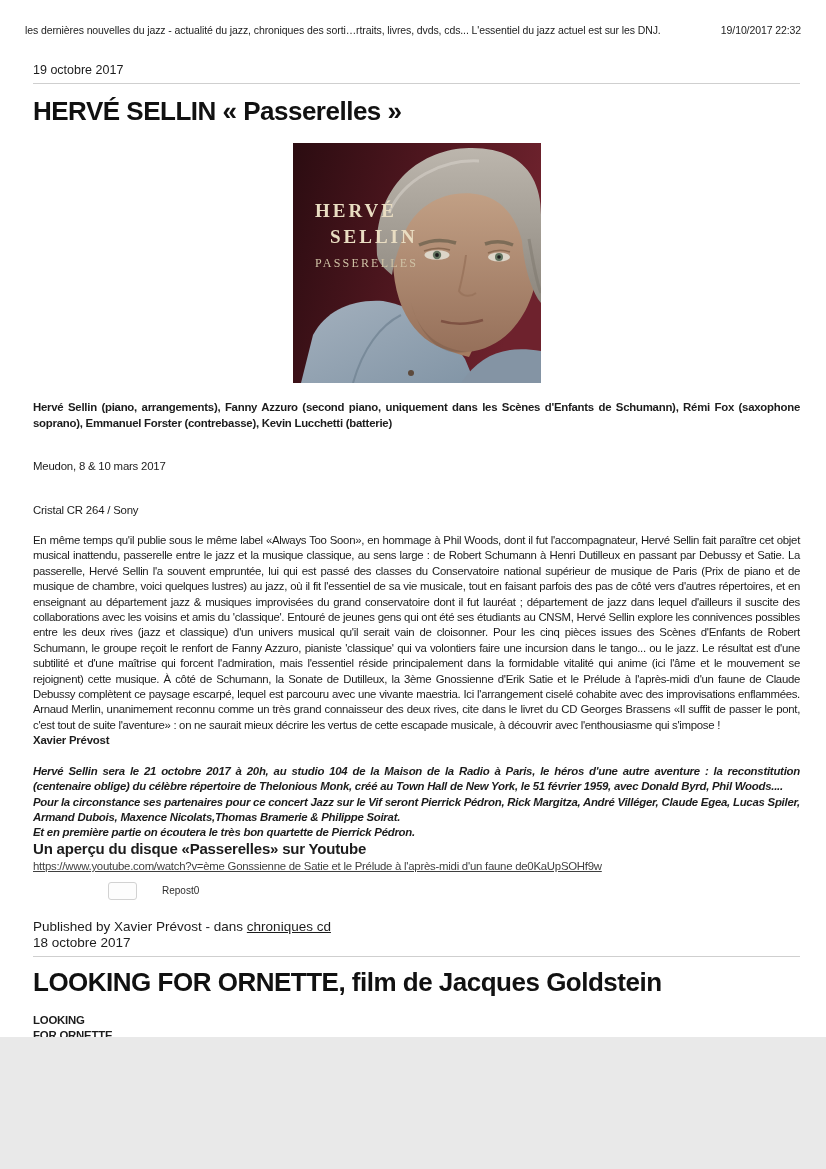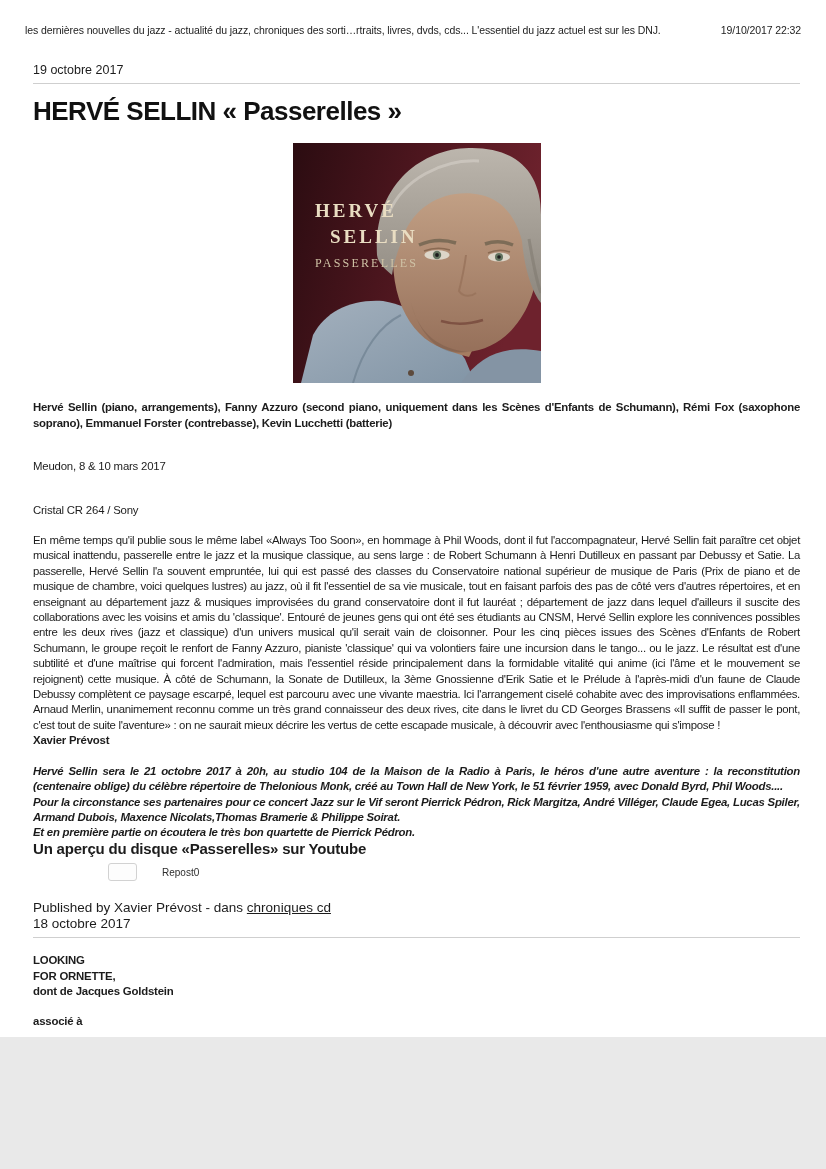--- a/index.html
+++ b/index.html
@@ -150,32 +150,34 @@
     <p class="body-text"><span>En même temps qu'il publie sous le même label «Always Too Soon», en hommage à Phil Woods, dont il fut l'accompagnateur, Hervé Sellin fait paraître cet objet musical inattendu, passerelle entre le jazz et la musique classique, au sens large : de Robert Schumann à Henri Dutilleux en passant par Debussy et Satie. La passerelle, Hervé Sellin l'a souvent empruntée, lui qui est passé des classes du Conservatoire national supérieur de musique de Paris (Prix de piano et de musique de chambre, voici quelques lustres) au jazz, où il fit l'essentiel de sa vie musicale, tout en faisant parfois des pas de côté vers d'autres répertoires, et en enseignant au département jazz &amp; musiques improvisées du grand conservatoire dont il fut lauréat ; département de jazz dans lequel d'ailleurs il suscite des collaborations avec les voisins et amis du 'classique'. Entouré de jeunes gens qui ont été ses étudiants au CNSM, Hervé Sellin explore les connivences possibles entre les deux rives (jazz et classique) d'un univers musical qu'il serait vain de cloisonner. Pour les cinq pièces issues des </span><span class="italic">Scènes d'Enfants</span><span> de Robert Schumann, le groupe reçoit le renfort de Fanny Azzuro, pianiste 'classique' qui va volontiers faire une incursion dans le tango... ou le jazz. Le résultat est d'une subtilité et d'une maîtrise qui forcent l'admiration, mais l'essentiel réside principalement dans la formidable vitalité qui </span><span class="italic">anime</span><span> (ici l'âme et le mouvement se rejoignent) cette musique. À côté de Schumann, la </span><span class="italic">Sonate</span><span> de Dutilleux, la </span><span class="italic">3ème Gnossienne</span><span> d'Erik Satie et le </span><span class="italic">Prélude à l'après-midi d'un faune</span><span> de Claude Debussy complètent ce paysage escarpé, lequel est parcouru avec une vivante maestria. Ici l'arrangement ciselé cohabite avec des improvisations enflammées. Arnaud Merlin, unanimement reconnu comme un très grand connaisseur des deux rives, cite dans le livret du CD Georges Brassens «Il suffit de passer le pont, c'est tout de suite l'aventure» : on ne saurait mieux décrire les vertus de cette escapade musicale, à découvrir avec l'enthousiasme qui s'impose !</span></p>
     <div class="signature">Xavier Prévost</div>
 
     <div class="concert">
       <p>Hervé Sellin sera le 21 octobre 2017 à 20h, au studio 104 de la Maison de la Radio à Paris, le héros d'une autre aventure : la reconstitution (centenaire oblige) du célèbre répertoire de Thelonious Monk, créé au Town Hall de New York, le 51 février 1959, avec Donald Byrd, Phil Woods....</p>
       <p>Pour la circonstance ses partenaires pour ce concert Jazz sur le Vif seront Pierrick Pédron, Rick Margitza, André Villéger, Claude Egea, Lucas Spiler, Armand Dubois, Maxence Nicolats,Thomas Bramerie &amp; Philippe Soirat.</p>
       <p>Et en première partie on écoutera le très bon quartette de Pierrick Pédron.</p>
     </div>
 
     <div class="yt-heading">Un aperçu du disque «Passerelles» sur Youtube</div>
+    <a class="yt-link">https://www.youtube.com/watch?v=ème Gonssienne de Satie et le Prélude à l'après-midi d'un faune de0KaUpSOHf9w</a>
 
     <div class="repost-row">
       <span class="repost-box"></span>
       <span class="repost"><span>Repost</span><span>0</span></span>
     </div>
 
     <div class="published">
       <span>Published by Xavier Prévost - dans </span><a class="cat-link">chroniques cd</a>
     </div>
     <div class="post-date-2">18 octobre 2017</div>
 
     <hr class="divider">
+    <h1 class="post-title post-title-2">LOOKING FOR ORNETTE, film de Jacques Goldstein</h1>
 
     <div class="film-block">
       <div>LOOKING</div>
       <div>FOR ORNETTE,</div>
       <div>dont de Jacques Goldstein</div>
       <div class="film-gap"></div>
       <div>associé à</div>
       <div class="film-gap"></div>
       <div>ORNETTE</div>
       <div>APPARITIONS,</div>

